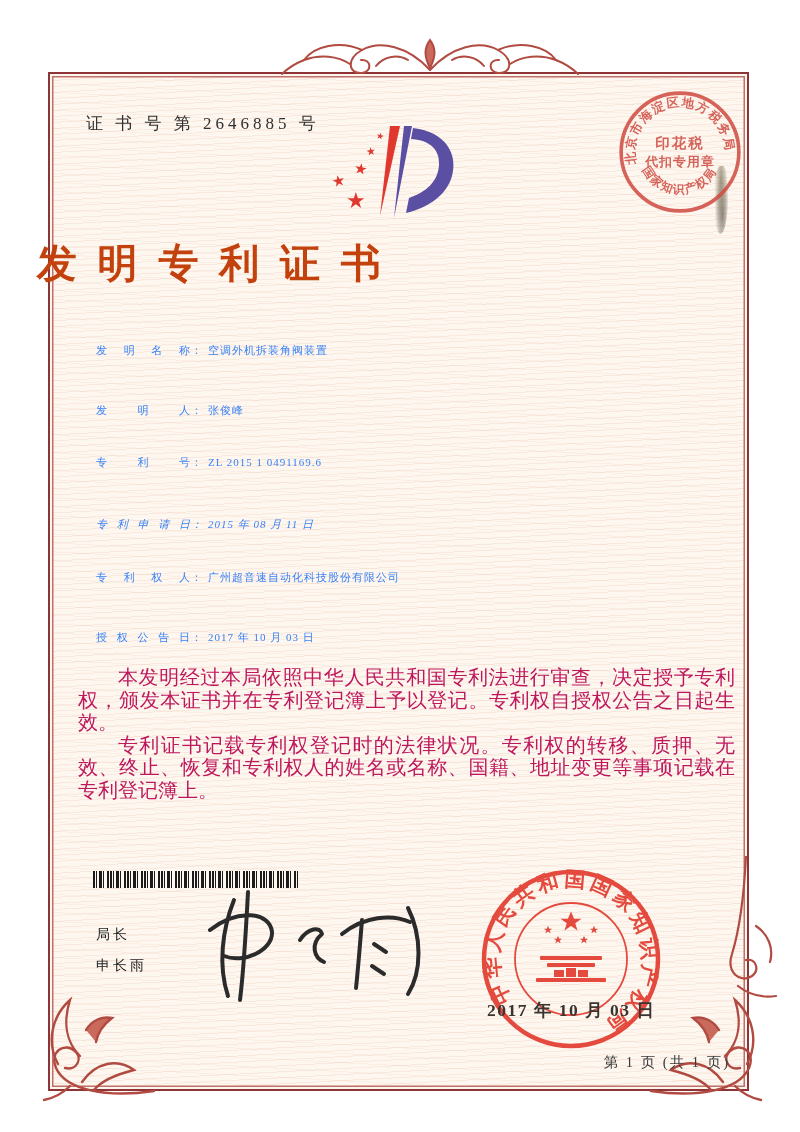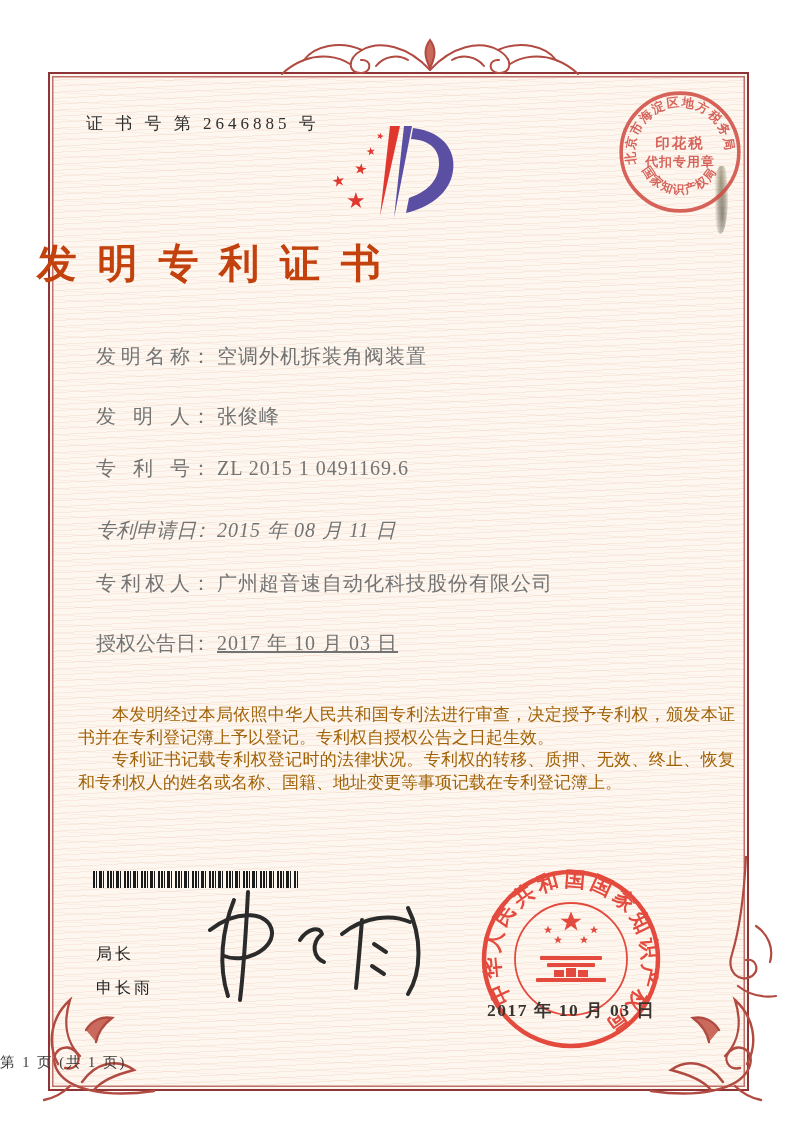--- a/index.html
+++ b/index.html
@@ -30,48 +30,48 @@
   .cert-no{
     position:absolute;left:86px;top:112px;font-size:17px;color:#2f2f2f;letter-spacing:4px;
   }
   .logo{position:absolute;left:316px;top:118px;width:154px;height:118px;}
   .logo-star{position:absolute;color:#e0372e;line-height:1;transform-origin:center;}
   .title{
     position:absolute;left:16px;top:236px;width:100%;
     font-size:40px;font-weight:700;color:#c2410c;letter-spacing:.52em;text-indent:.52em;
   }
   .fields{position:absolute;left:96px;top:0;width:600px;}
-  .field{position:absolute;left:0;font-size:20px;color:#737373;white-space:nowrap;}
+  .field{position:absolute;left:0;font-size:11px;color:#3b82f6;white-space:nowrap;}
   .flabel{display:inline-block;width:94px;text-align:justify;text-align-last:justify;}
   .fcolon{display:inline-block;margin:0 6px 0 1px;}
   .fvalue{letter-spacing:1px;}
   .body-text{
     position:absolute;left:78px;top:666px;width:657px;
-    font-size:17px;line-height:22.6px;color:#a16207;text-align:justify;margin-top:38px;
+    font-size:20px;line-height:22.6px;color:#be185d;text-align:justify;
   }
   .body-text p{margin:0;text-indent:2em;}
   
   .barcode{
     position:absolute;left:93px;top:871px;width:205px;height:17px;
     background:repeating-linear-gradient(90deg,
       #1b1b1b 0 2px,#fdf7ef 2px 3px,#1b1b1b 3px 4px,#fdf7ef 4px 6px,
       #1b1b1b 6px 9px,#fdf7ef 9px 10px,#1b1b1b 10px 11px,#fdf7ef 11px 14px,
       #1b1b1b 14px 16px,#fdf7ef 16px 17px);
   }
-  .signer{position:absolute;left:96px;top:926px;font-size:16px;color:#222;letter-spacing:3px;margin-top:18px;}
+  .signer{position:absolute;left:96px;top:926px;font-size:14px;color:#222;letter-spacing:3px;}
   .signer div{margin-bottom:13px;}
   .signature{position:absolute;left:196px;top:886px;}
   .seal-main{position:absolute;left:476px;top:864px;opacity:.92;}
   .seal-date{
     position:absolute;left:487px;top:998px;font-size:17.5px;font-weight:700;color:#3a3430;
     letter-spacing:1.5px;white-space:nowrap;
   }
   .seal-tax{position:absolute;left:616px;top:88px;opacity:.85;}
   .footer{
-    position:absolute;left:0;top:1053px;width:730px;text-align:left;
+    position:absolute;left:0;top:1053px;width:730px;text-align:right;
     font-size:14.5px;color:#3a3a3a;letter-spacing:2px;
   }
 </style>
 </head>
 <body>
 
 <div class="sheet">
 
   <svg width="0" height="0" style="position:absolute">
     <defs>
@@ -155,21 +155,21 @@
     </div>
     <div class="field" style="top:455px;">
       <span class="flabel">专利号</span><span class="fcolon">：</span><span class="fvalue">ZL 2015 1 0491169.6</span>
     </div>
     <div class="field" style="top:517px;font-style:italic;">
       <span class="flabel">专利申请日</span><span class="fcolon">：</span><span class="fvalue">2015 年 08 月 11 日</span>
     </div>
     <div class="field" style="top:570px;">
       <span class="flabel">专利权人</span><span class="fcolon">：</span><span class="fvalue">广州超音速自动化科技股份有限公司</span>
     </div>
-    <div class="field" style="top:630px;text-decoration:underline;">
+    <div class="field" style="top:630px;">
       <span class="flabel">授权公告日</span><span class="fcolon">：</span><span class="fvalue">2017 年 10 月 03 日</span>
     </div>
   </div>
 
   <div class="body-text">
     <p>本发明经过本局依照中华人民共和国专利法进行审查，决定授予专利权，颁发本证书并在专利登记簿上予以登记。专利权自授权公告之日起生效。</p>
     <p>专利证书记载专利权登记时的法律状况。专利权的转移、质押、无效、终止、恢复和专利权人的姓名或名称、国籍、地址变更等事项记载在专利登记簿上。</p>
   </div>
 
   <div class="barcode"></div>

